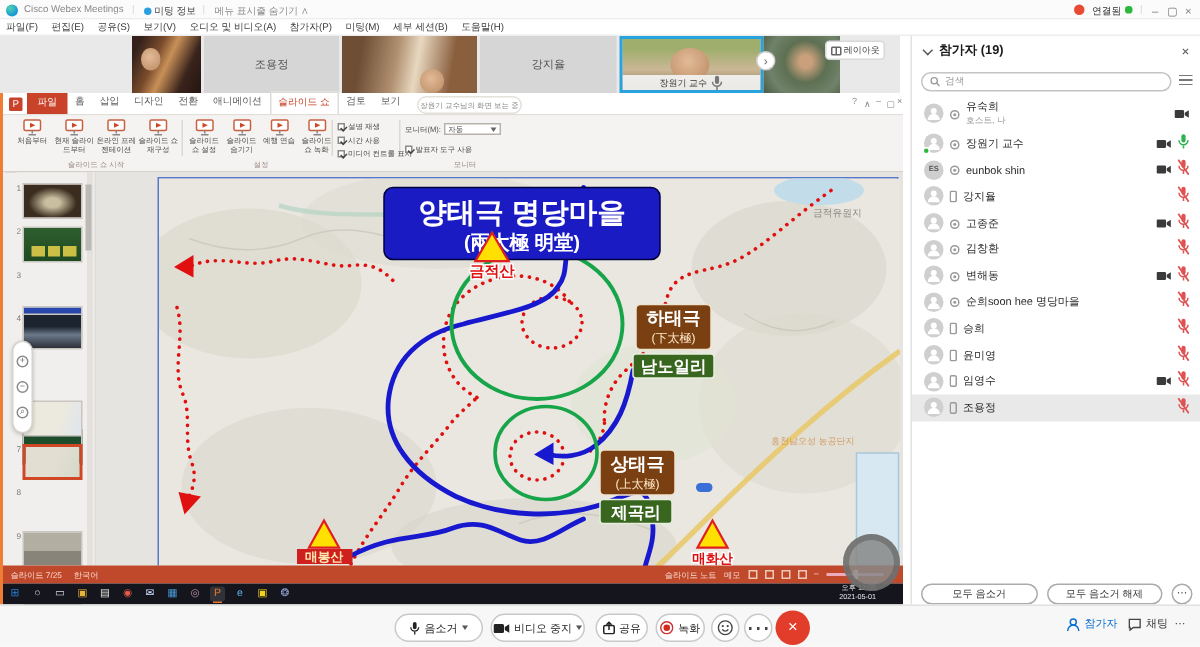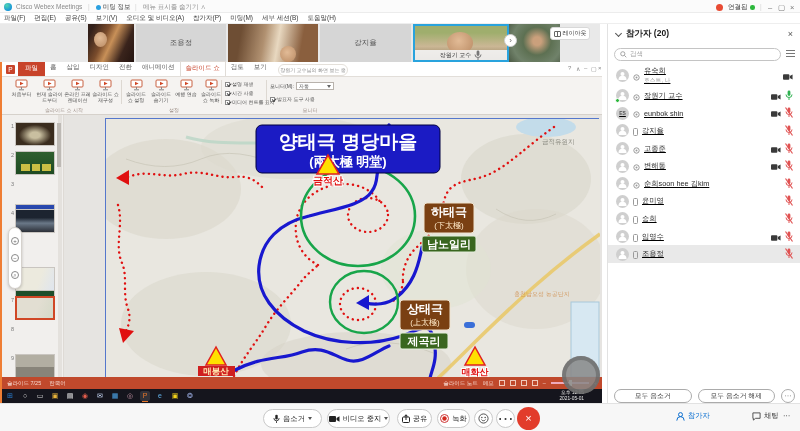--- a/index.html
+++ b/index.html
@@ -94,21 +94,21 @@
 
   
   #panel { left:607px; top:24px; width:193px; height:379px; background:#fff; border-left:1px solid #e2e2e2; }
   #panel-header { position:absolute; left:0; top:0; width:193px; height:20px; display:flex; align-items:center; padding:0 8px; gap:5px; }
   #panel-title { font-size:8.5px; font-weight:bold; color:#1a1a1a; }
   .chev { width:5px; height:5px; border-left:1.5px solid #555; border-bottom:1.5px solid #555; transform:rotate(-45deg); margin-top:-2px; }
   .closex { margin-left:auto; color:#555; font-size:9px; }
   #searchrow { position:absolute; left:0; top:22px; width:193px; height:16px; display:flex; align-items:center; padding:0 6px; gap:5px; }
   #searchbox { flex:1; height:13px; border:1px solid #c4c4c4; border-radius:7px; background:#fff; display:flex; align-items:center; padding:0 5px; gap:3px; font-size:6.5px; color:#9a9a9a; }
   .listicon { width:9px; height:8px; background:linear-gradient(#777 1px, transparent 1px, transparent 3px, #777 3px, #777 4px, transparent 4px, transparent 6px, #777 6px, #777 7px, transparent 7px); }
-  #plist { position:absolute; left:0; top:40px; width:193px; height:322px; overflow:hidden;text-decoration:underline; }
+  #plist { position:absolute; left:0; top:40px; width:193px; height:322px; overflow:hidden; }
   .p-row { display:flex; align-items:center; padding:0 8px; gap:4px; height:17.6px; }
   .p-row.hl { background:#e9e9e9; }
   .avatar { width:13px; height:13px; border-radius:50%; background:#cfcfcf; position:relative; flex:none; display:flex; align-items:center; justify-content:center; }
   .avatar .init { font-size:5px; color:#555; font-weight:bold; }
   .avatar .badge { position:absolute; left:-1px; bottom:-1px; width:5px; height:5px; border-radius:50%; background:#2db83d; border:1px solid #fff; }
   .pname { font-size:7.3px; color:#2a2a2a; white-space:nowrap; }
   .psub { font-size:5.8px; color:#9a9a9a; }
   .p-sp { flex:1; }
   #panel-btns { position:absolute; left:0; top:364px; width:193px; height:15px; display:flex; padding:0 6px; gap:6px; align-items:center; }
   .pillbtn { flex:1; height:14px; border:1px solid #ababab; border-radius:8px; background:#fff; font-size:6.8px; color:#333; display:flex; align-items:center; justify-content:center; white-space:nowrap; }
@@ -442,21 +442,21 @@
       <div class="tk-ic" style="color: rgb(98, 176, 232);">e</div>
       <div class="tk-ic" style="color: rgb(242, 210, 26);">▣</div>
       <div class="tk-ic" style="color: rgb(153, 170, 221);">❂</div>
     </div>
 </div>
 <div class="floatball abs"></div>
 
 <div id="panel" class="abs">
   <div id="panel-header">
     <span class="chev"></span>
-    <span id="panel-title">참가자 (20)</span>
+    <span id="panel-title">참가자 (19)</span>
     <span class="closex">×</span>
   </div>
   <div id="searchrow">
     <div id="searchbox">
       <svg width="7" height="7" viewBox="0 0 8 8">
           <circle cx="3.2" cy="3.2" r="2.4" fill="none" stroke="#999"></circle>
           <line x1="5" y1="5" x2="7.2" y2="7.2" stroke="#999"></line>
         </svg>
       <span>검색</span>
     </div>
@@ -585,20 +585,42 @@
           <svg width="9" height="9" viewBox="0 0 9 9">
             <circle cx="4.5" cy="3" r="2" fill="#fff"></circle>
             <path d="M0.5 9 a4 4.2 0 0 1 8 0 Z" fill="#fff"></path>
           </svg>
         </div>
         <span><svg width="7" height="7" viewBox="0 0 7 7">
             <circle cx="3.5" cy="3.5" r="2.7" fill="none" stroke="#9a9a9a"></circle>
             <circle cx="3.5" cy="3.5" r="1" fill="#9a9a9a"></circle>
           </svg></span>
         <div>
+          <div class="pname">김창환</div>
+        </div>
+        <div class="p-sp"></div>
+        <span><svg width="8" height="11" viewBox="0 0 8 11">
+            <rect x="2.6" y="0.5" width="2.8" height="5.5" rx="1.4" fill="#e05252"></rect>
+            <path d="M1 4.5 a3 3 0 0 0 6 0" fill="none" stroke="#e05252"></path>
+            <line x1="4" y1="8" x2="4" y2="10" stroke="#e05252"></line>
+            <line x1="0.5" y1="0.5" x2="7.5" y2="10.5" stroke="#e05252" stroke-width="1.2"></line>
+          </svg></span>
+      </div>
+      <div class="p-row">
+        <div class="avatar">
+          <svg width="9" height="9" viewBox="0 0 9 9">
+            <circle cx="4.5" cy="3" r="2" fill="#fff"></circle>
+            <path d="M0.5 9 a4 4.2 0 0 1 8 0 Z" fill="#fff"></path>
+          </svg>
+        </div>
+        <span><svg width="7" height="7" viewBox="0 0 7 7">
+            <circle cx="3.5" cy="3.5" r="2.7" fill="none" stroke="#9a9a9a"></circle>
+            <circle cx="3.5" cy="3.5" r="1" fill="#9a9a9a"></circle>
+          </svg></span>
+        <div>
           <div class="pname">변해동</div>
         </div>
         <div class="p-sp"></div>
         <span><svg width="10" height="8" viewBox="0 0 11 8">
             <rect x="0" y="1" width="7" height="6" rx="1" fill="#3a3a3a"></rect>
             <path d="M7.5 3 L10.5 1.2 V6.8 L7.5 5 Z" fill="#3a3a3a"></path>
           </svg></span>
         <span><svg width="8" height="11" viewBox="0 0 8 11">
             <rect x="2.6" y="0.5" width="2.8" height="5.5" rx="1.4" fill="#e05252"></rect>
             <path d="M1 4.5 a3 3 0 0 0 6 0" fill="none" stroke="#e05252"></path>
@@ -611,63 +633,63 @@
           <svg width="9" height="9" viewBox="0 0 9 9">
             <circle cx="4.5" cy="3" r="2" fill="#fff"></circle>
             <path d="M0.5 9 a4 4.2 0 0 1 8 0 Z" fill="#fff"></path>
           </svg>
         </div>
         <span><svg width="7" height="7" viewBox="0 0 7 7">
             <circle cx="3.5" cy="3.5" r="2.7" fill="none" stroke="#9a9a9a"></circle>
             <circle cx="3.5" cy="3.5" r="1" fill="#9a9a9a"></circle>
           </svg></span>
         <div>
-          <div class="pname">순희soon hee 김kim</div>
+          <div class="pname">순희soon hee 명당마을</div>
         </div>
         <div class="p-sp"></div>
         <span><svg width="8" height="11" viewBox="0 0 8 11">
             <rect x="2.6" y="0.5" width="2.8" height="5.5" rx="1.4" fill="#e05252"></rect>
             <path d="M1 4.5 a3 3 0 0 0 6 0" fill="none" stroke="#e05252"></path>
             <line x1="4" y1="8" x2="4" y2="10" stroke="#e05252"></line>
             <line x1="0.5" y1="0.5" x2="7.5" y2="10.5" stroke="#e05252" stroke-width="1.2"></line>
           </svg></span>
       </div>
       <div class="p-row">
         <div class="avatar">
           <svg width="9" height="9" viewBox="0 0 9 9">
             <circle cx="4.5" cy="3" r="2" fill="#fff"></circle>
             <path d="M0.5 9 a4 4.2 0 0 1 8 0 Z" fill="#fff"></path>
           </svg>
         </div>
         <span><svg width="5" height="8" viewBox="0 0 5 8">
             <rect x="0.5" y="0.5" width="4" height="7" rx="1" fill="none" stroke="#9a9a9a"></rect>
           </svg></span>
         <div>
-          <div class="pname">윤미영</div>
+          <div class="pname">승희</div>
         </div>
         <div class="p-sp"></div>
         <span><svg width="8" height="11" viewBox="0 0 8 11">
             <rect x="2.6" y="0.5" width="2.8" height="5.5" rx="1.4" fill="#e05252"></rect>
             <path d="M1 4.5 a3 3 0 0 0 6 0" fill="none" stroke="#e05252"></path>
             <line x1="4" y1="8" x2="4" y2="10" stroke="#e05252"></line>
             <line x1="0.5" y1="0.5" x2="7.5" y2="10.5" stroke="#e05252" stroke-width="1.2"></line>
           </svg></span>
       </div>
       <div class="p-row">
         <div class="avatar">
           <svg width="9" height="9" viewBox="0 0 9 9">
             <circle cx="4.5" cy="3" r="2" fill="#fff"></circle>
             <path d="M0.5 9 a4 4.2 0 0 1 8 0 Z" fill="#fff"></path>
           </svg>
         </div>
         <span><svg width="5" height="8" viewBox="0 0 5 8">
             <rect x="0.5" y="0.5" width="4" height="7" rx="1" fill="none" stroke="#9a9a9a"></rect>
           </svg></span>
         <div>
-          <div class="pname">승희</div>
+          <div class="pname">윤미영</div>
         </div>
         <div class="p-sp"></div>
         <span><svg width="8" height="11" viewBox="0 0 8 11">
             <rect x="2.6" y="0.5" width="2.8" height="5.5" rx="1.4" fill="#e05252"></rect>
             <path d="M1 4.5 a3 3 0 0 0 6 0" fill="none" stroke="#e05252"></path>
             <line x1="4" y1="8" x2="4" y2="10" stroke="#e05252"></line>
             <line x1="0.5" y1="0.5" x2="7.5" y2="10.5" stroke="#e05252" stroke-width="1.2"></line>
           </svg></span>
       </div>
       <div class="p-row">
@@ -760,21 +782,21 @@
   <div class="ctl-circ" style="left:474px">
     <svg width="11" height="11" viewBox="0 0 12 12">
         <circle cx="6" cy="6" r="5" fill="none" stroke="#444"></circle>
         <circle cx="4.2" cy="4.8" r="0.8" fill="#444"></circle>
         <circle cx="7.8" cy="4.8" r="0.8" fill="#444"></circle>
         <path d="M3.8 7.2 a2.6 2.6 0 0 0 4.4 0" fill="none" stroke="#444"></path>
       </svg>
   </div>
   <div class="ctl-circ" style="left:496px">⋯</div>
   <div class="endbtn">×</div>
-  <div class="ctl-right" style="left:676px; color:#0b6fd0">
+  <div class="ctl-right" style="left:711px; color:#0b6fd0">
     <svg width="9" height="9" viewBox="0 0 9 9">
         <circle cx="4.5" cy="2.6" r="2" fill="none" stroke="#0b6fd0"></circle>
         <path d="M0.8 8.6 a3.7 4 0 0 1 7.4 0" fill="none" stroke="#0b6fd0"></path>
       </svg>
     <span>참가자</span>
   </div>
   <div class="ctl-right" style="left:752px; color:#333">
     <svg width="9" height="9" viewBox="0 0 10 10">
         <path d="M1 1 H9 V7 H4 L1.5 9 V7 H1 Z" fill="none" stroke="#444"></path>
       </svg>

